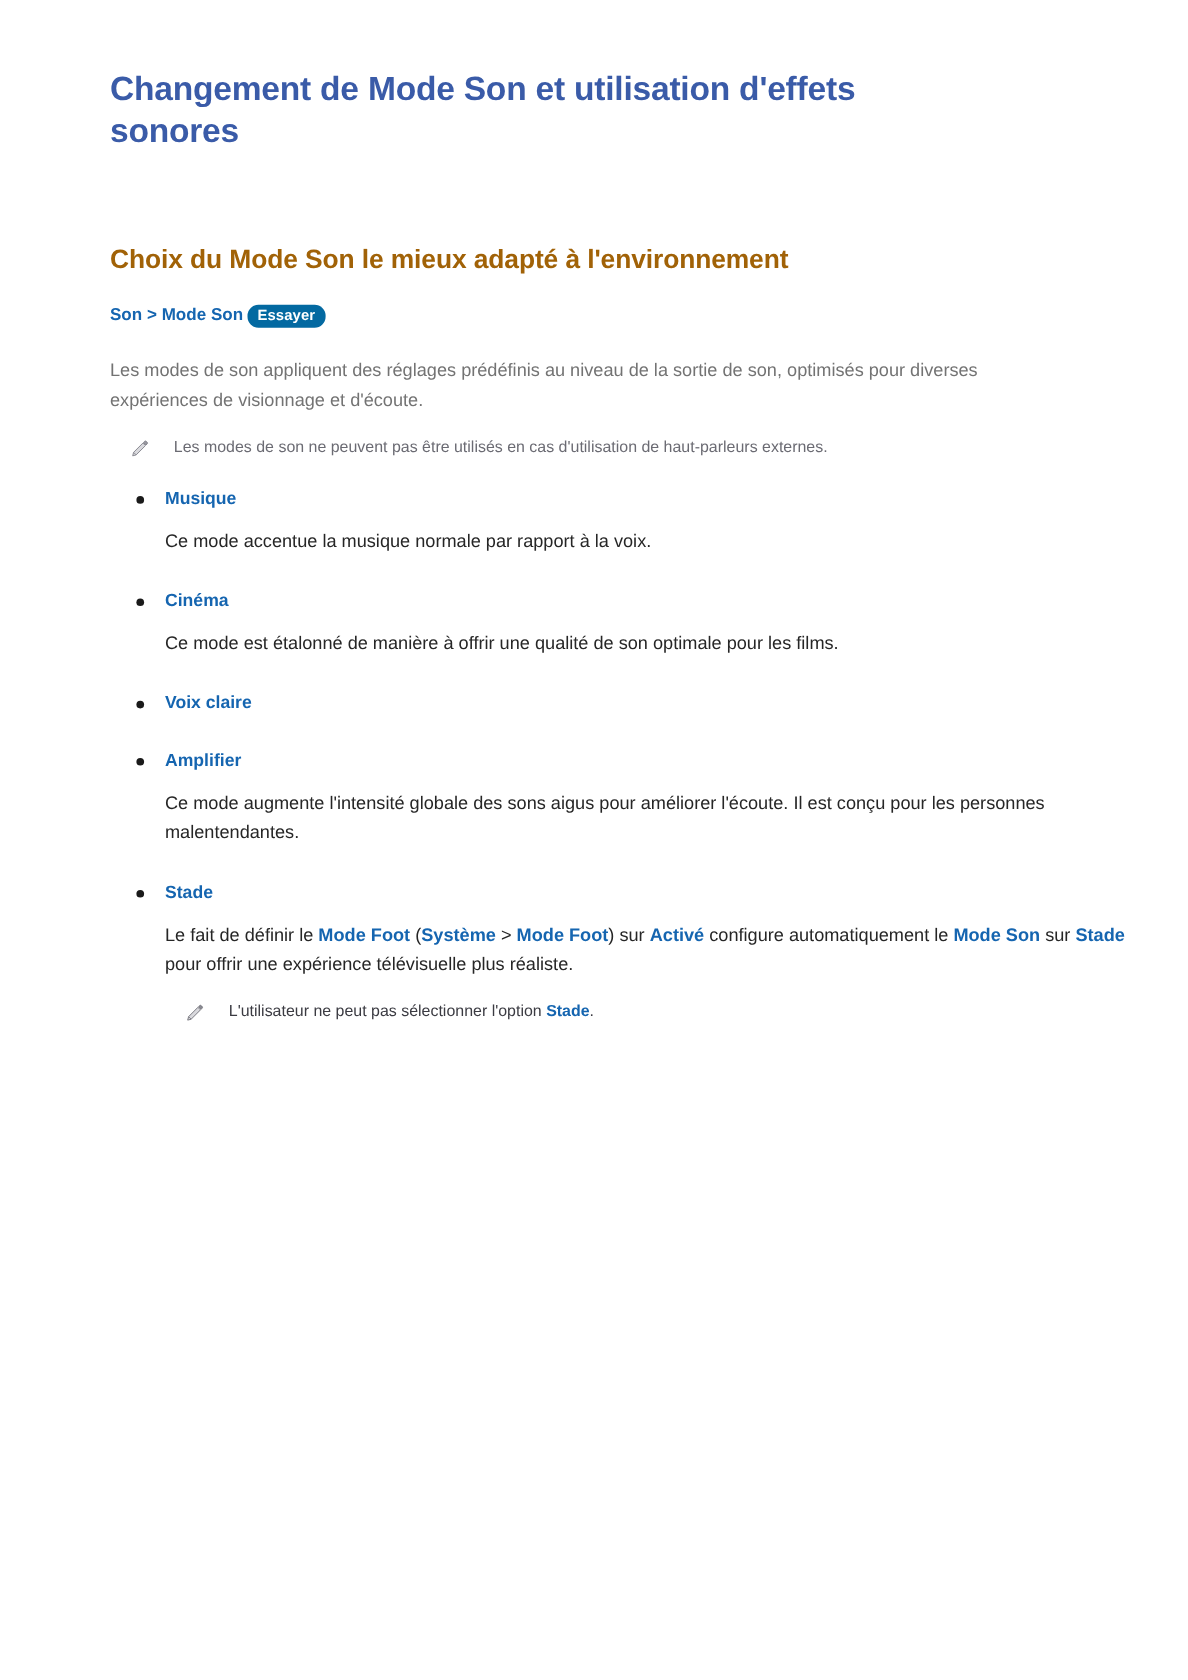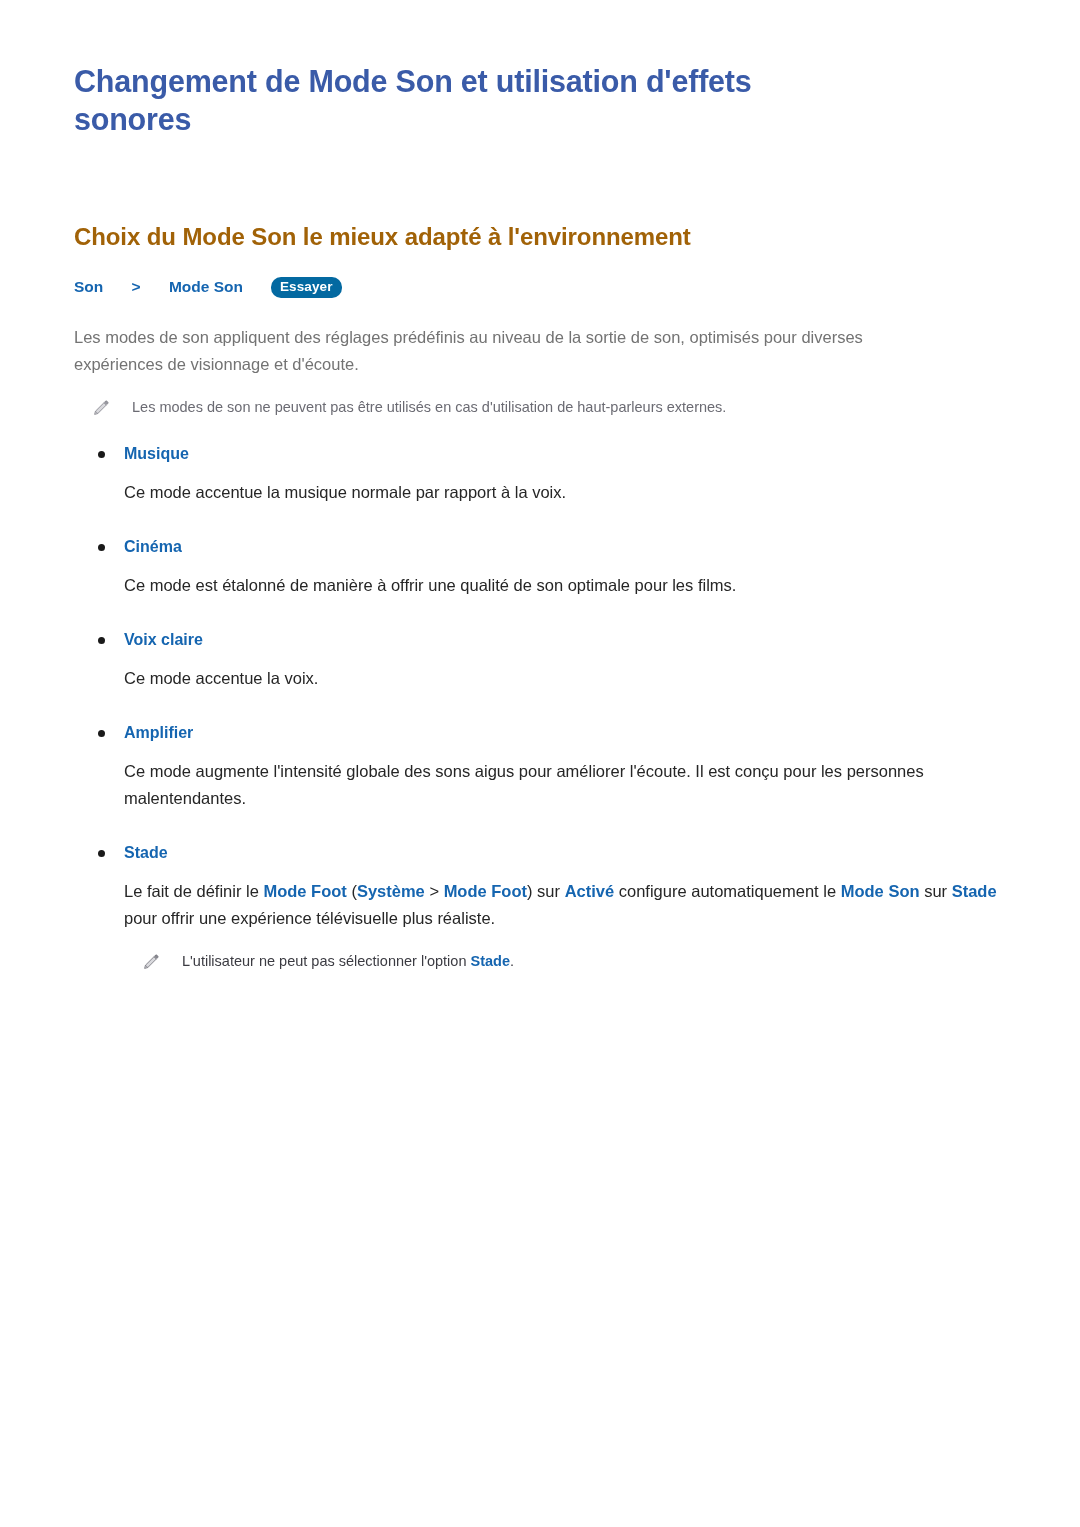--- a/index.html
+++ b/index.html
@@ -14,21 +14,21 @@
     color: #262626;
     -webkit-font-smoothing: antialiased;
     overflow: hidden;
   }
 
   .page {
     position: relative;
     width: 892px;
     height: 1527px;
     box-sizing: border-box;
-    padding: 62px 78px 0 74px;
+    padding: 62px 78px 0 100px;
   }
 
   
   h1.doc-title {
     margin: 0;
     font-size: 30.5px;
     line-height: 38px;
     font-weight: bold;
     color: #3a5ba8;
     letter-spacing: -0.2px;
@@ -46,21 +46,20 @@
   
   .breadcrumb {
     margin: 24px 0 0 0;
     font-size: 15.5px;
     line-height: 22px;
     font-weight: bold;
     color: #1565b0;
     display: flex;
     align-items: center;
     flex-wrap: wrap;
-    gap: 24px;
   }
   .breadcrumb .crumb { white-space: pre; }
   .breadcrumb .sep {
     white-space: pre;
     font-weight: bold;
     color: #1565b0;
   }
   .try-badge {
     display: inline-block;
     margin-left: 4px;
@@ -189,21 +188,20 @@
         <span>Cinéma</span>
       </div>
       <p class="mode-desc">Ce mode est étalonné de manière à offrir une qualité de son optimale pour les films.</p>
     </li>
 
     <li>
       <div class="mode-head">
         <span class="bullet"></span>
         <span>Voix claire</span>
       </div>
-      <p class="mode-desc">Ce mode accentue la voix.</p>
     </li>
 
     <li>
       <div class="mode-head">
         <span class="bullet"></span>
         <span>Amplifier</span>
       </div>
       <p class="mode-desc">Ce mode augmente l'intensité globale des sons aigus pour améliorer l'écoute. Il est conçu pour les personnes malentendantes.</p>
     </li>
 

